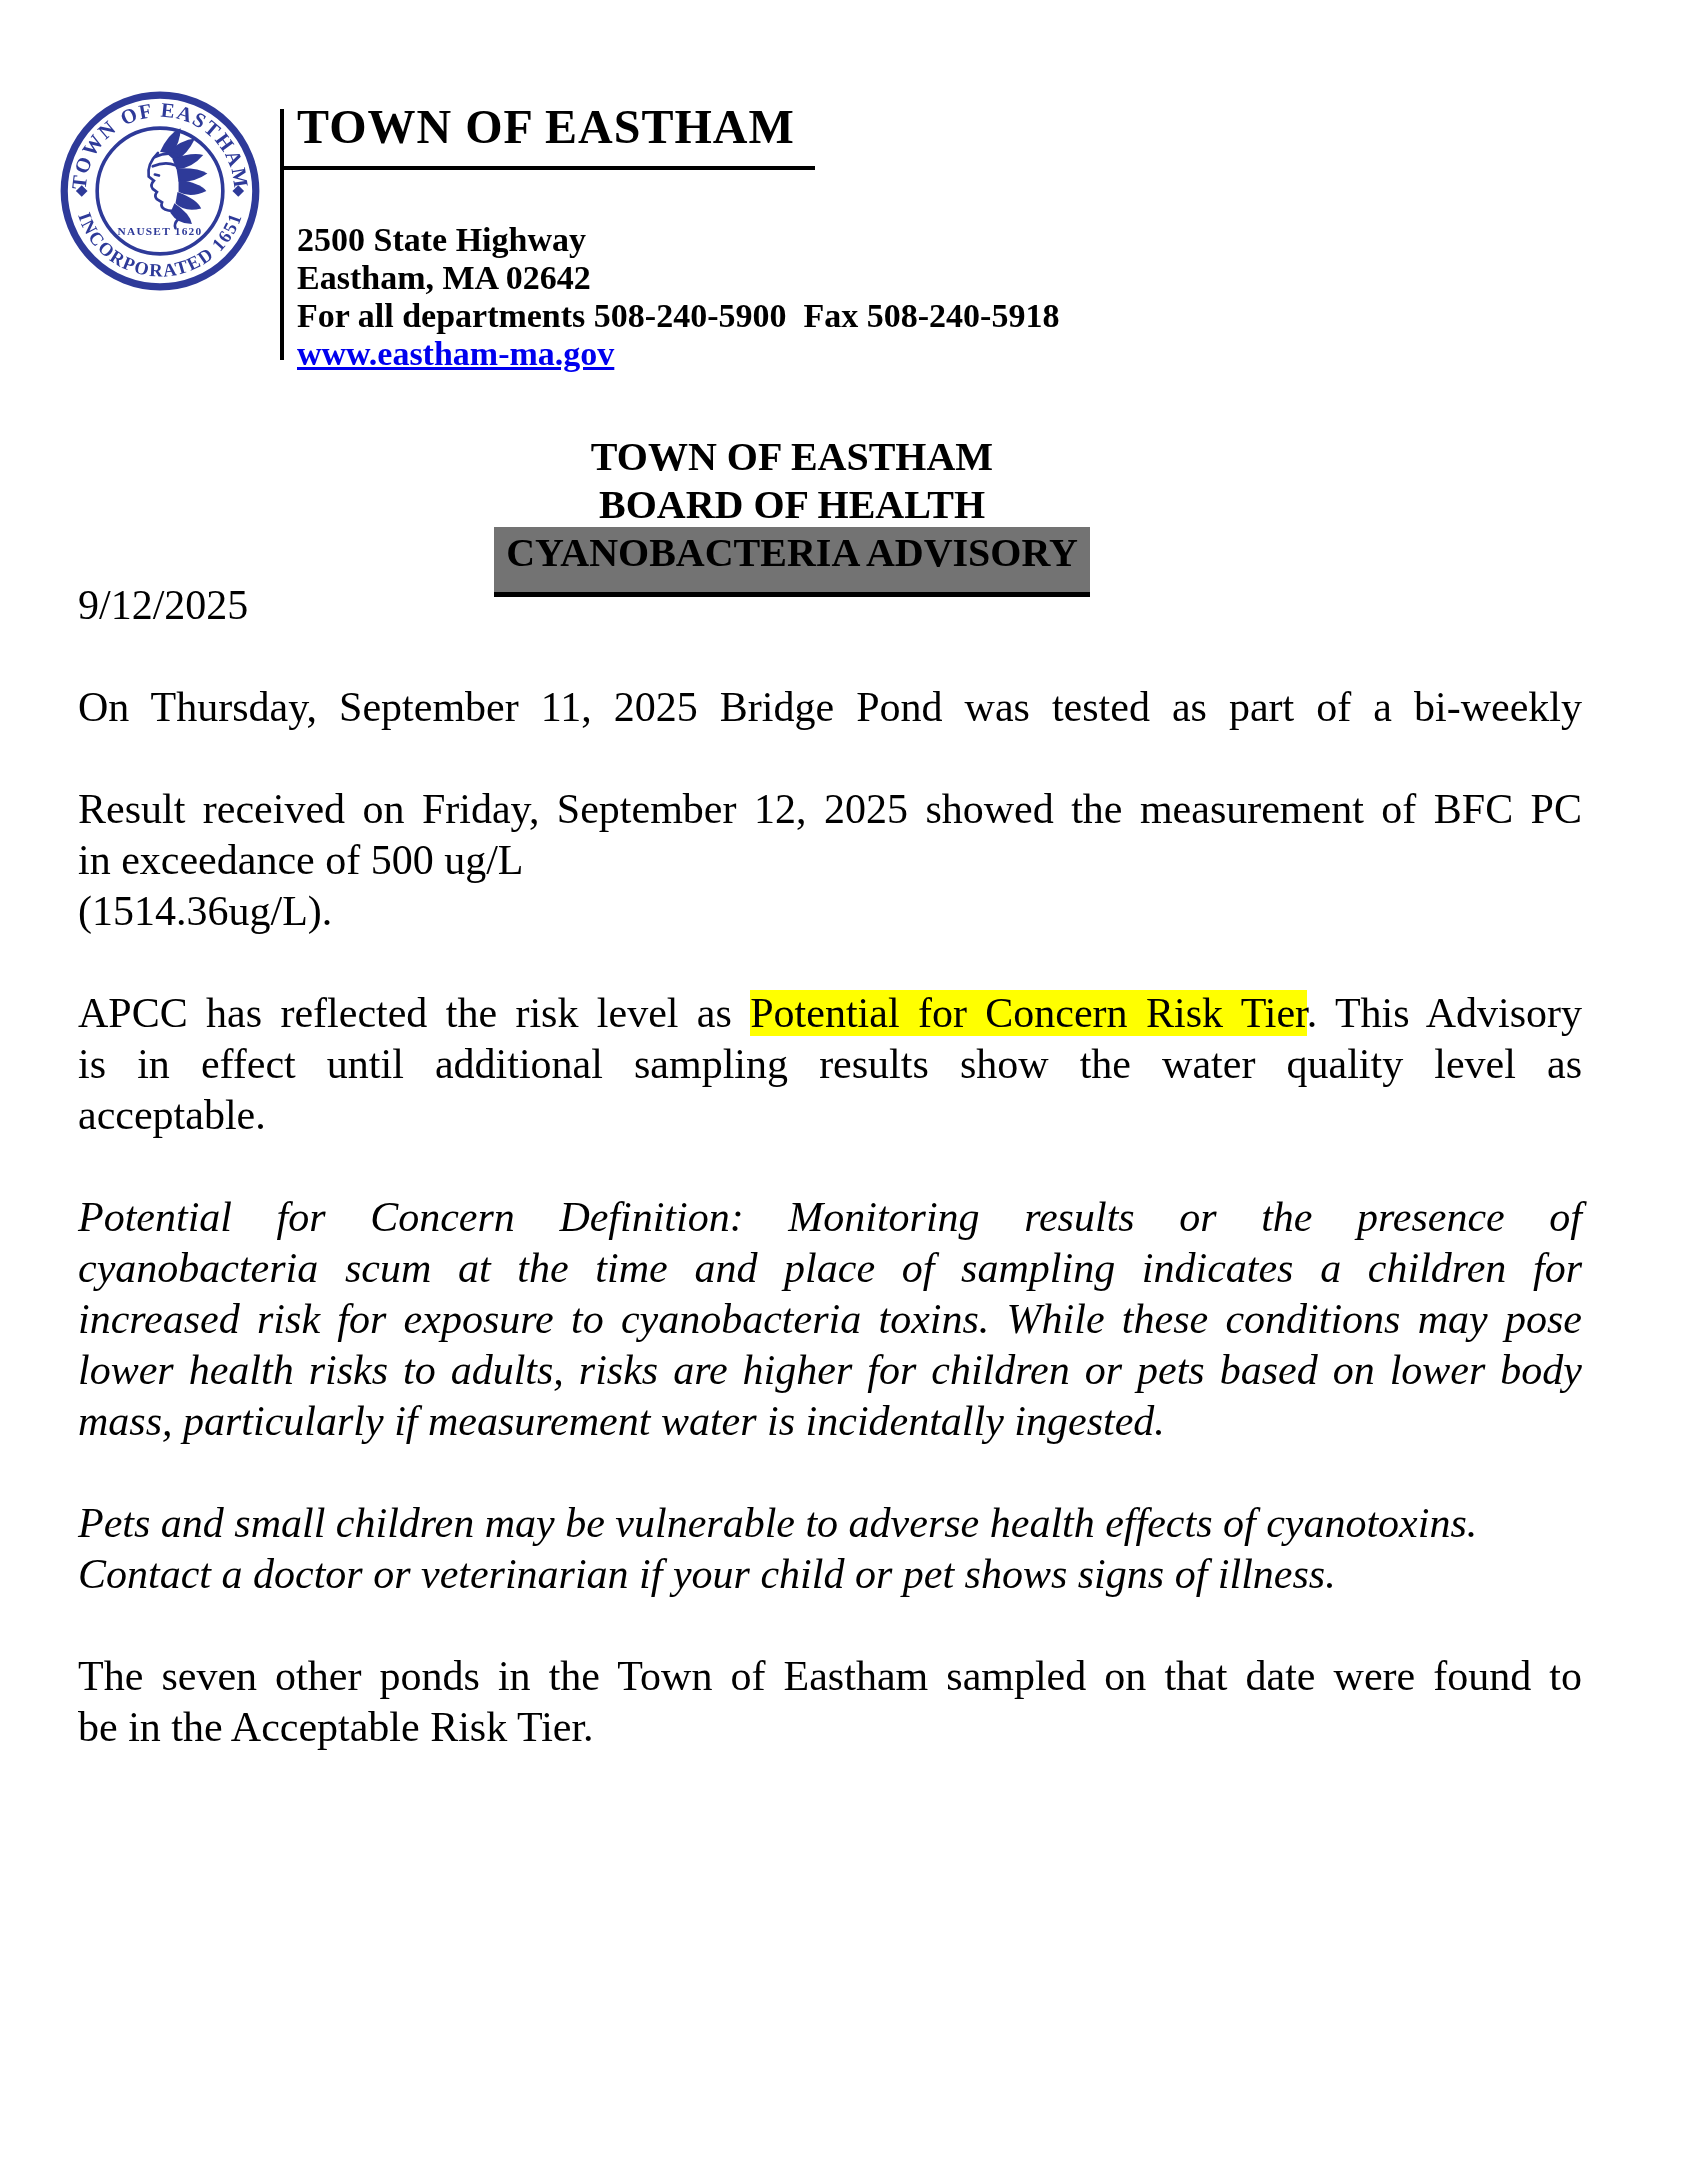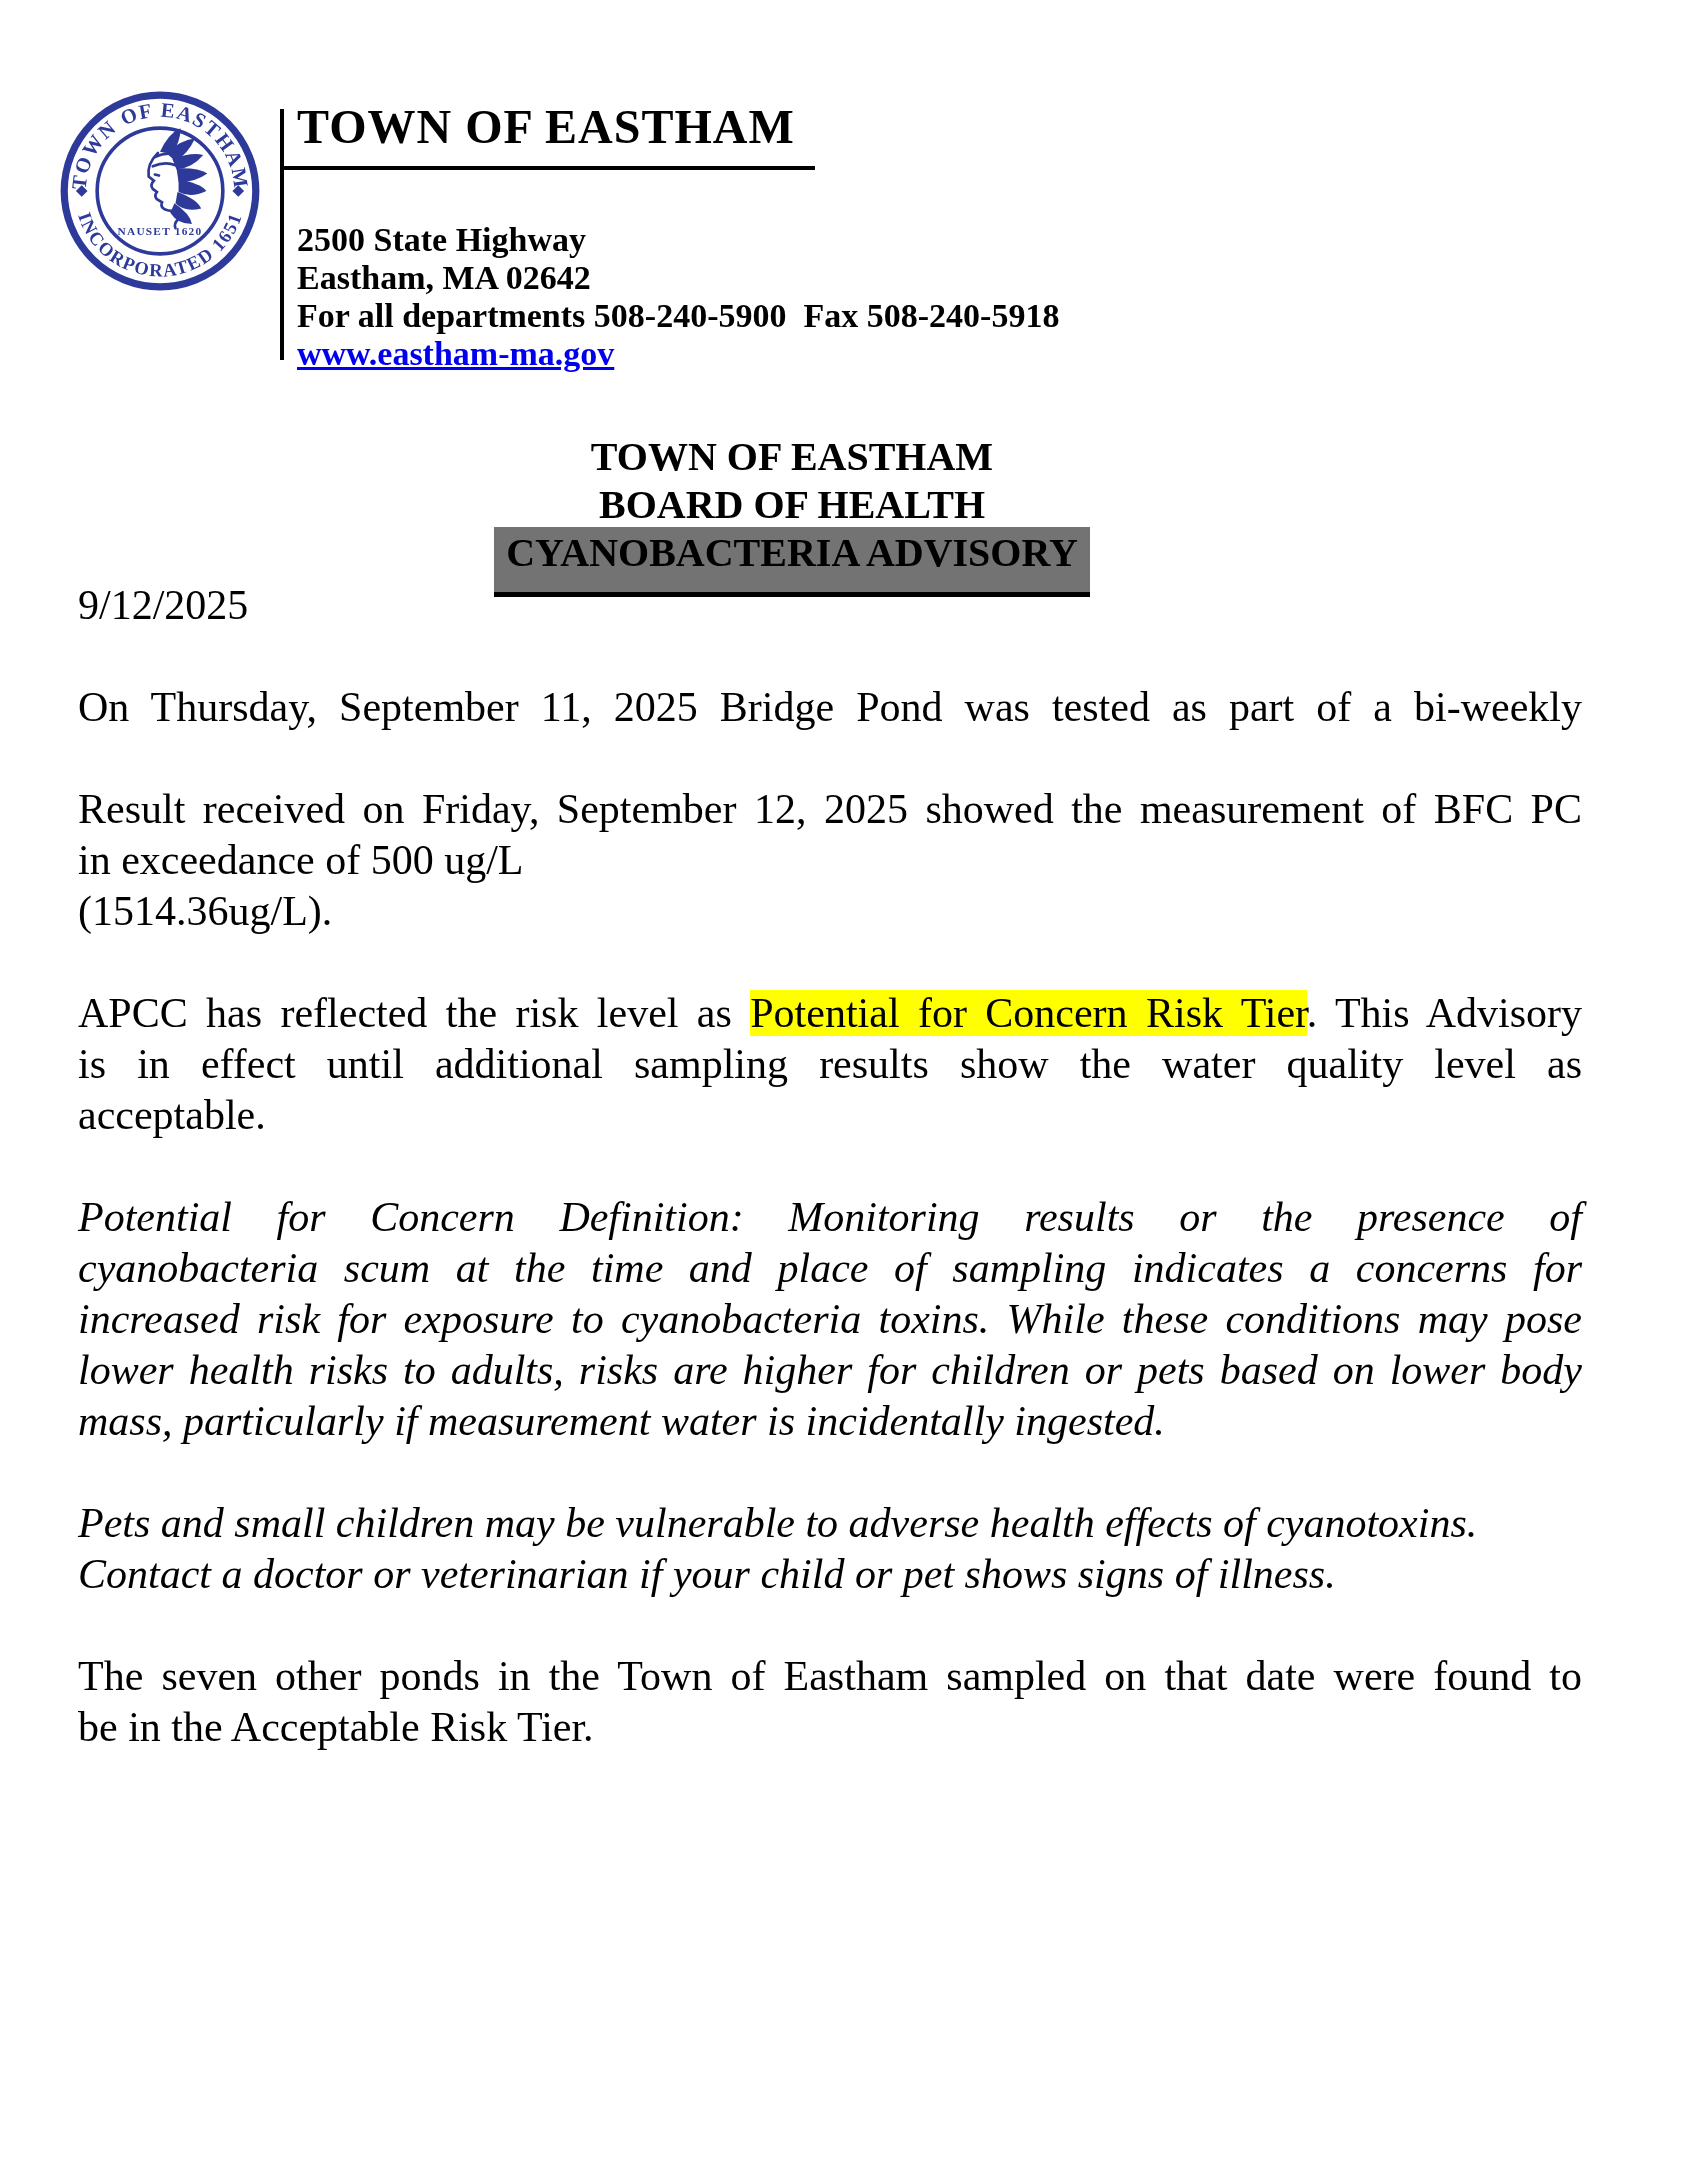--- a/index.html
+++ b/index.html
@@ -107,21 +107,21 @@
     </div>
 
     <div class="para">
       <div class="ln jl"><span>APCC has reflected the risk level as </span><span class="hl">Potential for Concern Risk Tier</span><span>. This Advisory</span></div>
       <div class="ln jl">is in effect until additional sampling results show the water quality level as</div>
       <div class="ln">acceptable.</div>
     </div>
 
     <div class="para it">
       <div class="ln jl">Potential for Concern Definition: Monitoring results or the presence of</div>
-      <div class="ln jl">cyanobacteria scum at the time and place of sampling indicates a concerns for</div>
+      <div class="ln jl">cyanobacteria scum at the time and place of sampling indicates a children for</div>
       <div class="ln jl">increased risk for exposure to cyanobacteria toxins. While these conditions may pose</div>
       <div class="ln jl">lower health risks to adults, risks are higher for children or pets based on lower body</div>
       <div class="ln">mass, particularly if measurement water is incidentally ingested.</div>
     </div>
 
     <div class="para it">
       <div class="ln">Pets and small children may be vulnerable to adverse health effects of cyanotoxins.</div>
       <div class="ln">Contact a doctor or veterinarian if your child or pet shows signs of illness.</div>
     </div>
 

